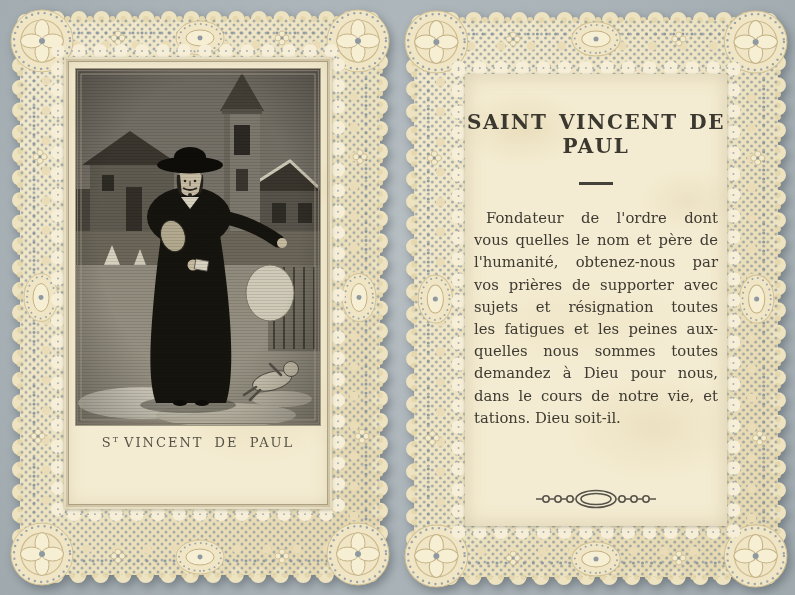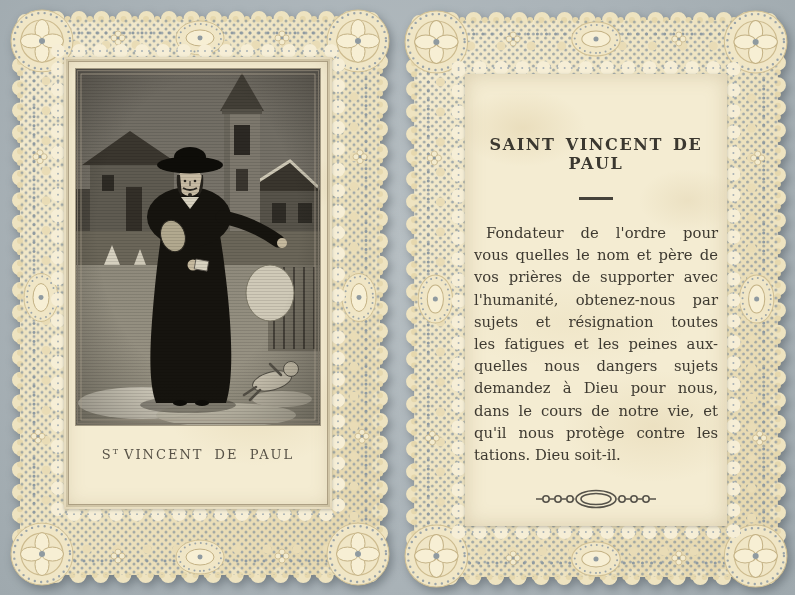--- a/index.html
+++ b/index.html
@@ -40,30 +40,30 @@
   }
 
   .engraving-box{
     width:244px;height:356px;margin:12px auto 0;
     box-shadow:0 0 0 1px rgba(96,88,70,.55);
     background:#7d786d;
   }
   .engraving-box svg{display:block;width:244px;height:356px;}
 
   .caption{
-    margin-top:22px;text-align:center;
+    margin-top:10px;text-align:center;
     font-size:13px;letter-spacing:2px;word-spacing:5px;
     color:#55514674;color:#575247;
   }
   .caption sup{font-size:8px;letter-spacing:0;}
   .cap-rest{margin-left:6px;}
 
   .back-title{
-    margin-top:61px;text-align:center;
-    font-size:16px;font-weight:bold;letter-spacing:1.6px;word-spacing:3px;
+    margin-top:36px;text-align:center;
+    font-size:20px;font-weight:bold;letter-spacing:1.6px;word-spacing:3px;
     color:#3b3830;
   }
   .title-divider{
     width:34px;height:3px;background:#45423a;margin:24px auto 0;
   }
   .prayer{
     margin:22px 9px 0;
     font-size:14.8px;line-height:22.2px;color:#3e3a31;
   }
   .pline{text-align:justify;text-align-last:justify;}
@@ -284,30 +284,29 @@
       <use href="#cmed" x="34" y="548"></use>
       <use href="#cmed" x="350" y="548"></use>
       <rect x="56" y="60" width="272" height="464" fill="none" stroke="#f6eed6" stroke-width="14" stroke-dasharray="0 21" stroke-linecap="round"></rect>
       <rect x="56" y="60" width="272" height="464" fill="none" stroke="#a7b0b4" stroke-width="2" stroke-dasharray="0 7" stroke-linecap="round"></rect>
     </svg>
 
     <div class="panel panel-right">
       <div class="back-title">SAINT VINCENT DE PAUL</div>
       <div class="title-divider"></div>
       <div class="prayer">
-          <div class="pline first">Fondateur de l'ordre pour</div>
+          <div class="pline first">Fondateur de l'ordre dont</div>
           <div class="pline">vous quelles le nom et père de</div>
+          <div class="pline">l'humanité, obtenez-nous par</div>
           <div class="pline">vos prières de supporter avec</div>
-          <div class="pline">l'humanité, obtenez-nous par</div>
           <div class="pline">sujets et résignation toutes</div>
           <div class="pline">les fatigues et les peines aux-</div>
-          <div class="pline">quelles nous dangers sujets</div>
+          <div class="pline">quelles nous sommes toutes</div>
           <div class="pline">demandez à Dieu pour nous,</div>
           <div class="pline">dans le cours de notre vie, et</div>
-          <div class="pline">qu'il nous protège contre les</div>
           <div class="pline last">tations. Dieu soit-il.</div>
         </div>
       <div class="ornament">
         <svg width="124" height="22" viewBox="0 0 124 22">
           <g stroke="#55524a" stroke-width="1.6" fill="none">
             <path d="M2,11 H8 M16,11 H20 M28,11 H32 M40,11 H40.5"></path>
             <circle cx="12" cy="11" r="3.2"></circle>
             <circle cx="24" cy="11" r="3.2"></circle>
             <circle cx="36" cy="11" r="3.2"></circle>
             <ellipse cx="62" cy="11" rx="20" ry="8.5"></ellipse>

